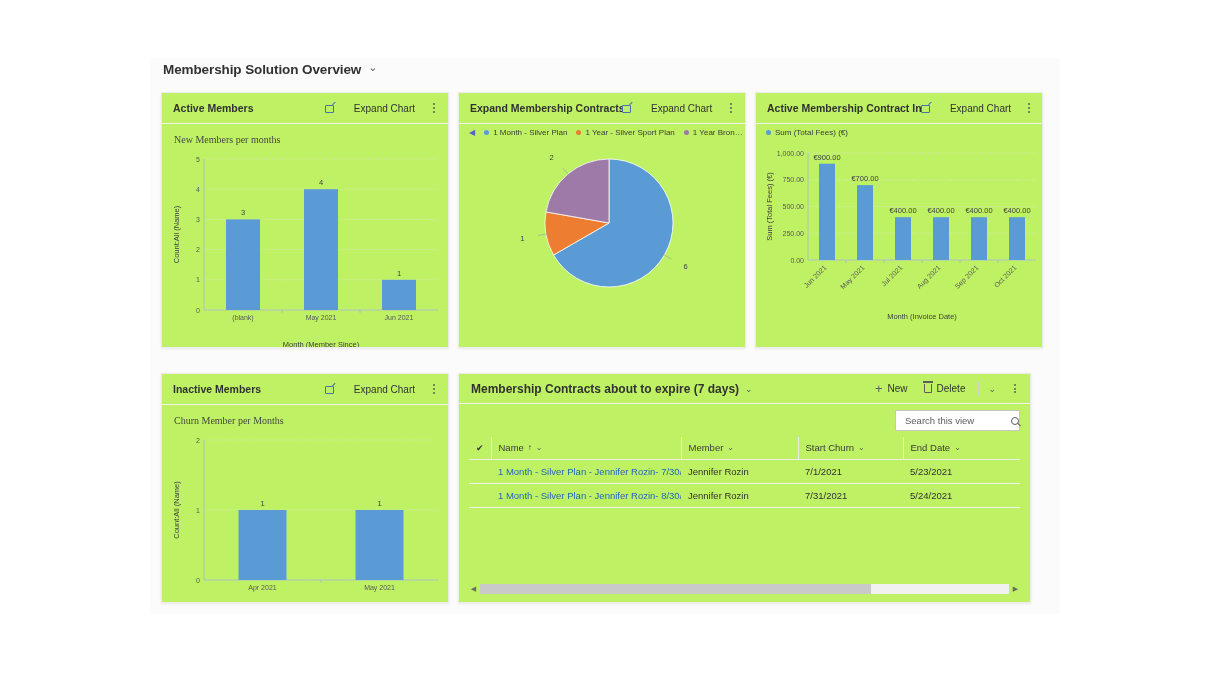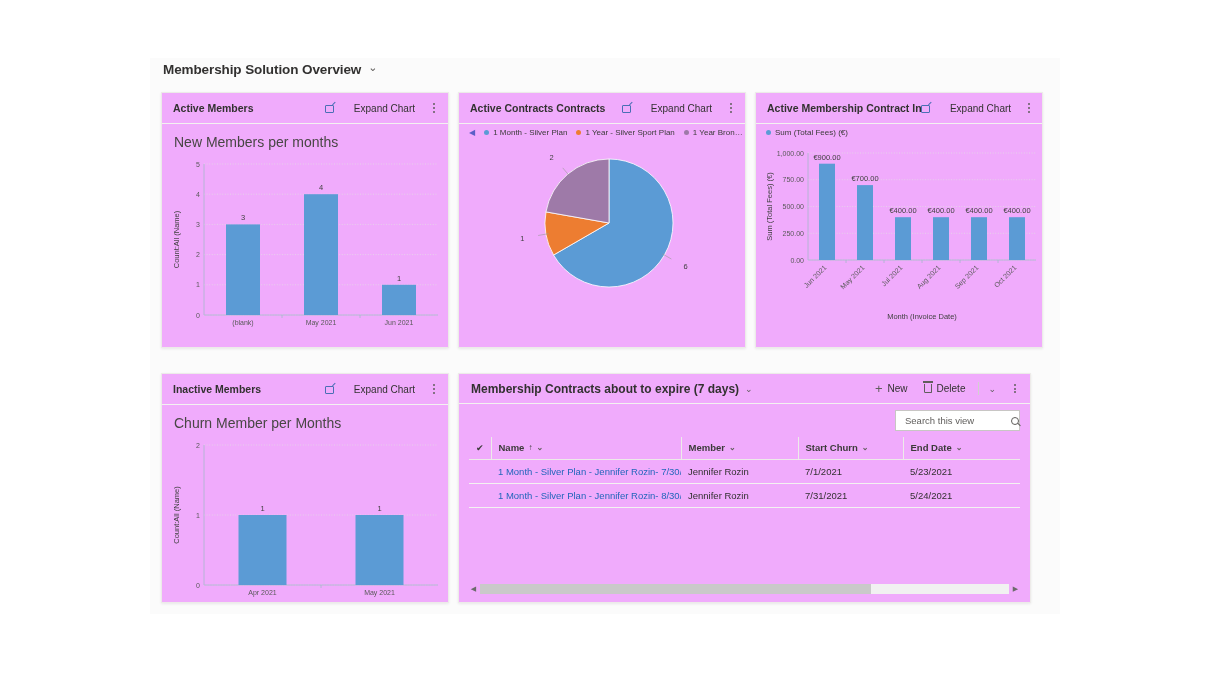--- a/index.html
+++ b/index.html
@@ -35,21 +35,21 @@
     line-height: 1;
   }
   .grid-row {
     display: flex;
     gap: 9px;
     padding: 0 10px 0 11px;
   }
   .grid-row.second { margin-top: 25px; }
 
   .card {
-    background: #f0abfc;
+    background: #bef264;
     border: 1px solid #edebe9;
     box-shadow: 0 1.2px 2.4px rgba(0,0,0,0.08);
     display: flex;
     flex-direction: column;
     position: relative;
   }
   .card-w3 { width: 288px; }
   .card-wide { width: 573px; }
   .card-chart { height: 256px; }
   .card-chart2 { height: 230px; }
@@ -111,23 +111,24 @@
     display: block;
     width: 2px; height: 2px;
     margin: 1.6px auto;
     background: #605e5c;
     border-radius: 50%;
   }
 
   .card-body { flex: 1; position: relative; overflow: hidden; }
 
   .chart-sub {
-    font-size: 14px;
+    font-size: 10px;
     color: #484644;
     padding: 10px 0 0 12px;
+    font-family: Liberation Serif, serif;
   }
   .legend {
     display: flex;
     align-items: center;
     gap: 9px;
     padding: 4px 0 0 10px;
     font-size: 8px;
     color: #3b3a39;
     white-space: nowrap;
     overflow: hidden;
@@ -227,21 +228,21 @@
   .tbl th {
     font-size: 9.5px; font-weight: normal; color: #3b3a39;
     text-align: left;
     padding: 0 0 6px 0;
     border-bottom: 1px solid #edebe9;
     border-right: 1px solid #edebe9;
     vertical-align: bottom;
     height: 22px;
   }
   .tbl th.last { border-right: none; }
-  .th-inner { display: flex; align-items: center; padding-left: 7px; gap: 4px; font-weight: bold; }
+  .th-inner { display: flex; align-items: center; padding-left: 7px; gap: 4px; }
   .sort-caret { font-size: 8px; color: #3b3a39; }
   .hdr-chev { font-size: 8px; color: #605e5c; }
   .check-col { width: 22px; padding-left: 7px !important; border-right: 1px solid #edebe9; }
   .checkmark { color: #3b3a39; font-size: 9px; }
   .tbl td {
     font-size: 9.5px; color: #323130;
     padding: 0 0 0 7px;
     height: 24px;
     border-bottom: 1px solid #f3f2f1;
     white-space: nowrap;
@@ -331,21 +332,21 @@
             <text x="237" y="130.8" class="val-label" text-anchor="middle">1</text>
             <text x="237" y="175" class="ax-label" text-anchor="middle">Jun 2021</text>
             <text x="159" y="202" class="ax-title" text-anchor="middle">Month (Member Since)</text>
             <text x="0" y="0" class="ax-title" text-anchor="middle" transform="translate(17,89.5) rotate(-90)">Count:All (Name)</text>
           </svg>
       </div>
     </div>
 
     <div class="card card-w3 card-chart">
       <div class="card-head">
-        <span class="card-title">Active Contracts Contracts</span>
+        <span class="card-title">Expand Membership Contracts</span>
         <span class="head-spacer"></span>
         <span class="expand-btn">
           <span class="expand-icon">
               <i></i>
               <b></b>
             </span>
           <span>Expand Chart</span>
         </span>
         <span class="kebab">
             <span></span>

